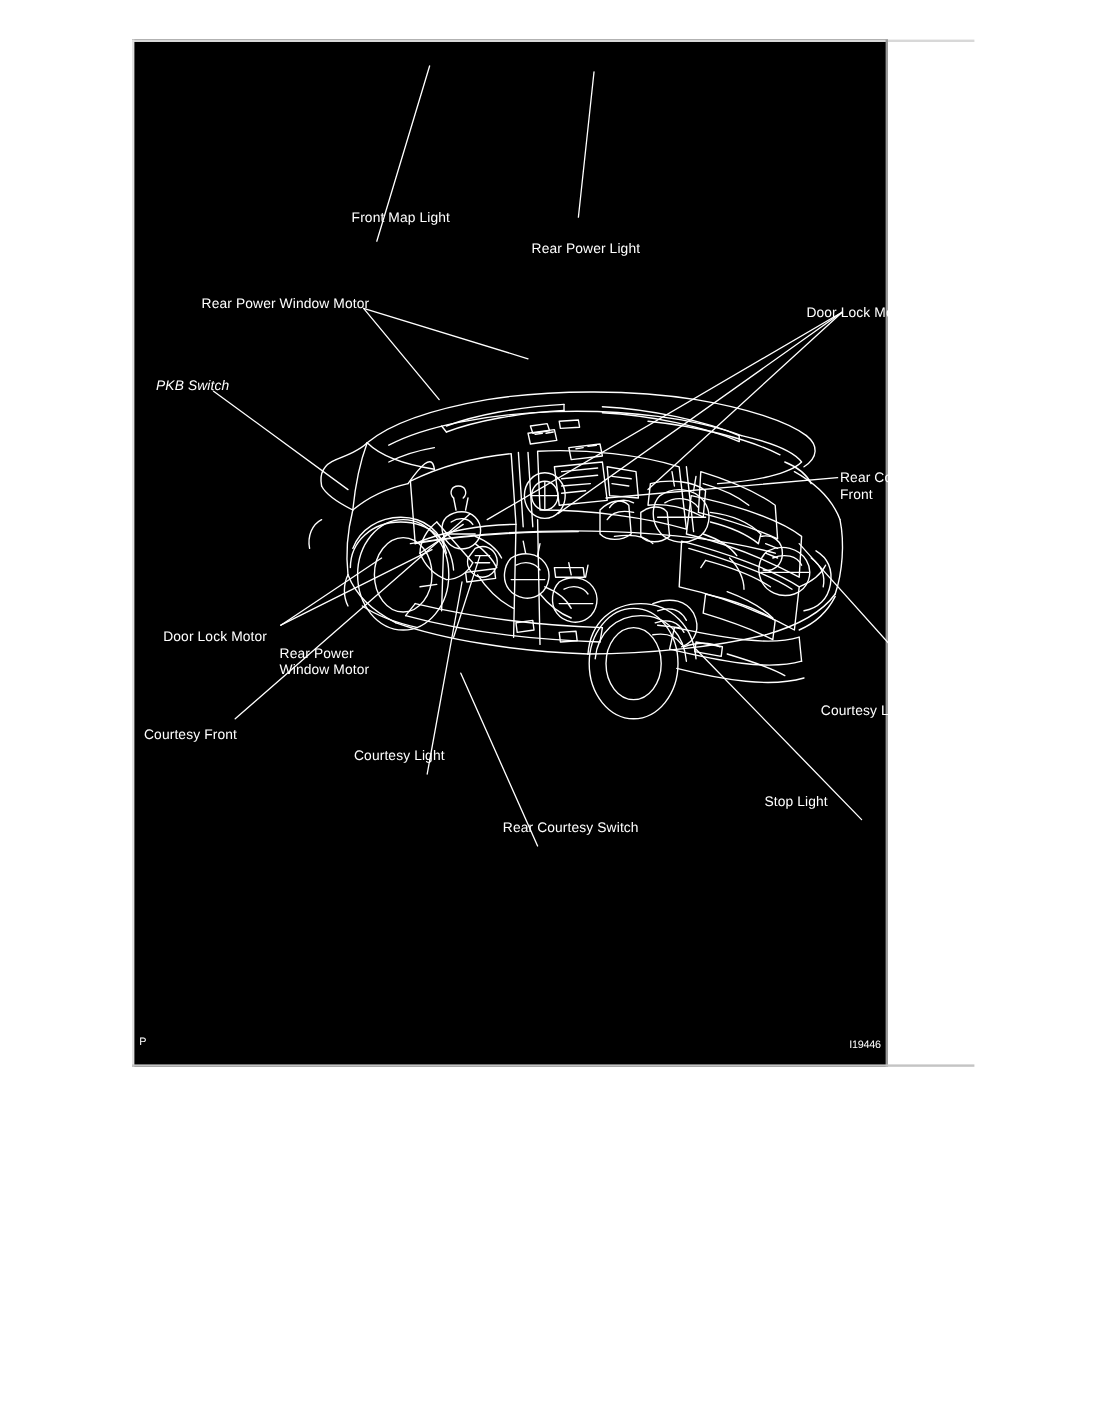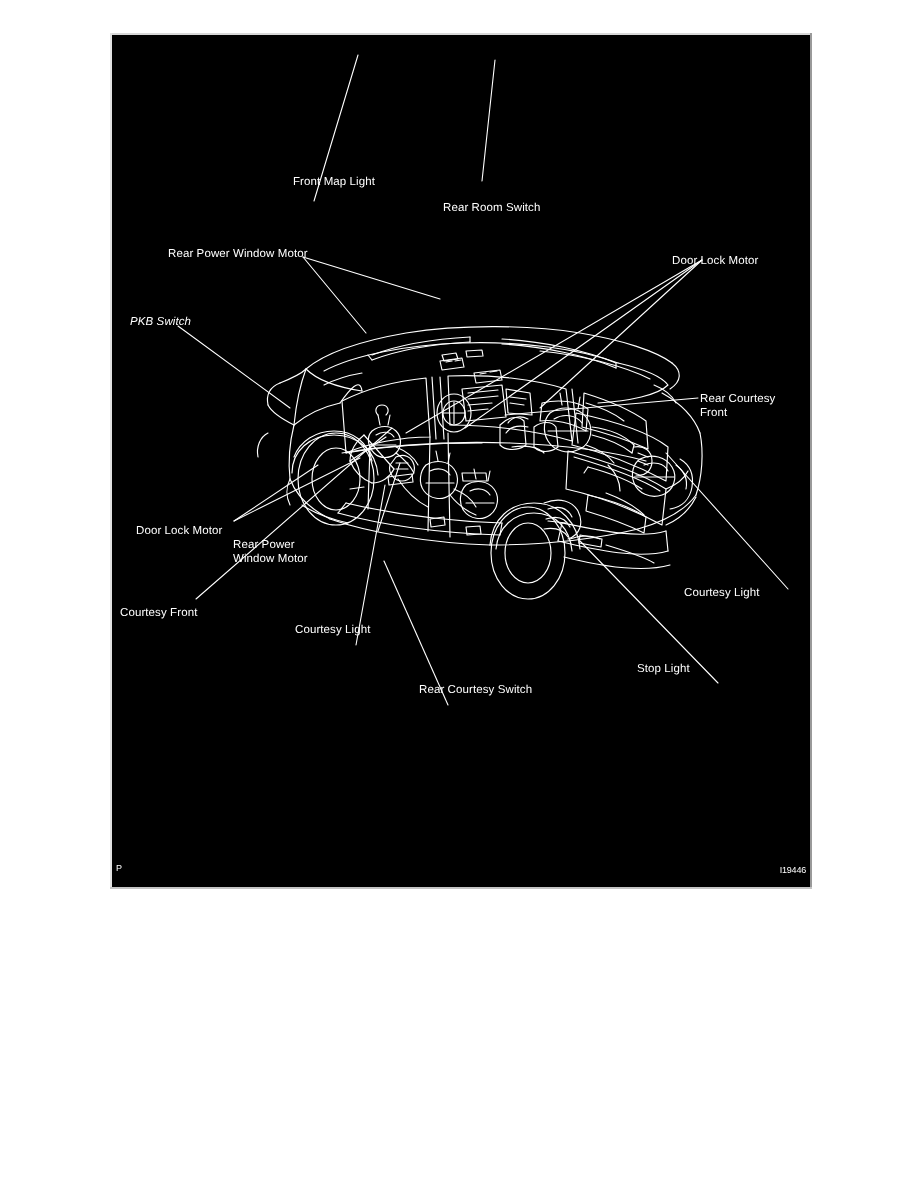--- a/index.html
+++ b/index.html
@@ -19,21 +19,21 @@
     position: relative;
     width: 918px;
     height: 1188px;
     background: #ffffff;
   }
 
   #figure-panel {
     position: absolute;
     left: 110px;
     top: 33px;
-    width: 702px;
+    width: 630px;
     height: 856px;
     background: #000000;
     box-sizing: border-box;
   }
 
   
   #figure-border-top {
     position: absolute;
     left: 0px;
     top: 0px;
@@ -361,21 +361,21 @@
         <polyline points="86,566 282,395"></polyline>
         <polyline points="246,612 275,452"></polyline>
         <polyline points="678,556 556,420"></polyline>
         <polyline points="608,650 470,508"></polyline>
         <polyline points="338,672 274,528"></polyline>
       </g>
     </svg>
 
     <div class="callout" style="left:183px; top:142px;">Front Map Light</div>
 
-    <div class="callout" style="left:333px; top:168px;">Rear Room Switch</div>
+    <div class="callout" style="left:333px; top:168px;">Rear Power Light</div>
 
     <div class="callout" style="left:58px; top:214px;">Rear Power Window Motor</div>
 
     <div class="callout" style="left:562px; top:221px;">Door Lock Motor</div>
 
     <div class="callout" style="left:20px; top:282px;font-style:italic;">PKB Switch</div>
 
     <div class="callout" style="left:590px; top:359px;">Rear Courtesy
 Front</div>
 

